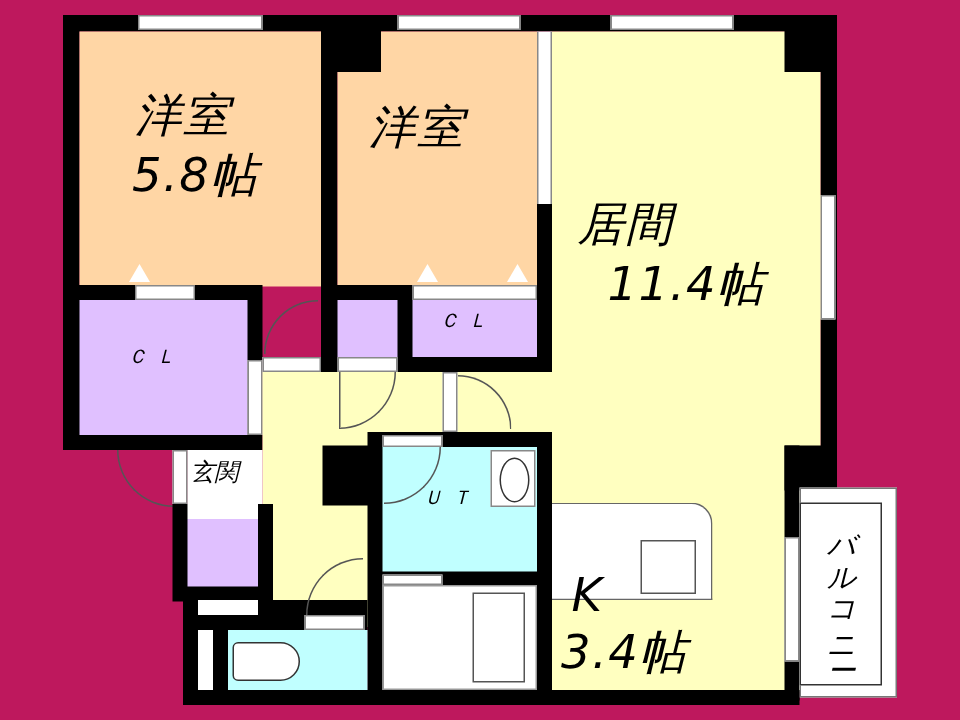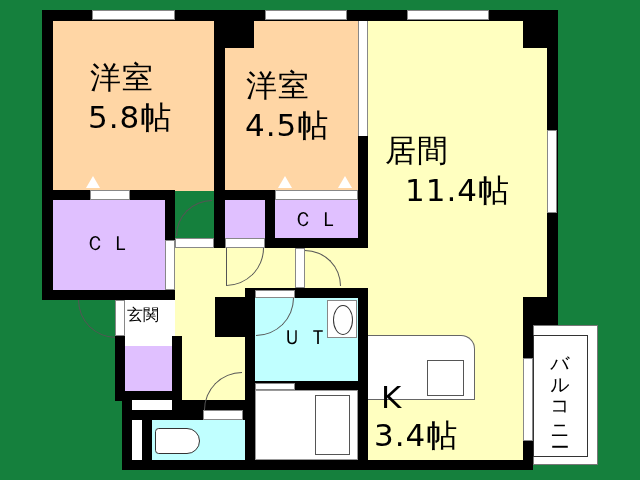--- a/index.html
+++ b/index.html
@@ -1,27 +1,27 @@
 <!DOCTYPE html>
 <html><head>
 <meta charset="utf-8">
 <style>
   html,body{margin:0;padding:0;background:#fff;}
-  #plan{position:relative;width:640px;height:480px;overflow:hidden;background:#15803d;font-family:"DejaVu Sans","Liberation Sans",sans-serif;}
+  #plan{position:relative;width:640px;height:480px;overflow:hidden;background:#be185d;font-family:"DejaVu Sans","Liberation Sans",sans-serif;font-style:italic;}
   .abs{position:absolute;box-sizing:border-box;}
   .wall{background:#000;}
   .win{background:#fff;border:1px solid #888;}
   .peach{background:#FFD6A5;}
   .yellow{background:#FFFFC0;}
   .purple{background:#E0C0FF;}
   .cyan{background:#C0FFFF;}
   .white{background:#fff;}
   .label{position:absolute;color:#000;line-height:1.1;white-space:pre;}
   .big{font-size:31px;letter-spacing:1px;}
-  .small{font-size:20px;letter-spacing:6px;}
+  .small{font-size:13px;letter-spacing:6px;}
   .vert{writing-mode:vertical-rl;font-size:19px;letter-spacing:2px;}
   .door{position:absolute;border:1px solid #555;box-sizing:border-box;}
   .tri{position:absolute;width:0;height:0;border-left:7px solid transparent;border-right:7px solid transparent;border-bottom:12px solid #fff;}
   .watermark{position:absolute;color:rgba(255,255,255,0.7);font-size:20px;letter-spacing:8px;}
 </style>
 </head>
 <body>
 
 <div id="plan">
 
@@ -37,21 +37,20 @@
   <div class="abs peach" style="left:53px;top:21px;width:161px;height:170px;"></div>
   <div class="label big" style="left:90px;top:60px;">洋室</div>
   <div class="label big" style="left:88px;top:100px;">5.8帖</div>
 
   <div class="abs wall" style="left:214px;top:10px;width:11px;height:230px;"></div>
   <div class="abs wall" style="left:214px;top:10px;width:40px;height:38px;"></div>
 
   <div class="abs peach" style="left:225px;top:48px;width:133px;height:143px;"></div>
   <div class="abs peach" style="left:254px;top:21px;width:104px;height:28px;"></div>
   <div class="label big" style="left:246px;top:68px;">洋室</div>
-  <div class="label big" style="left:245px;top:108px;">4.5帖</div>
 
   <div class="abs white" style="left:358px;top:21px;width:10px;height:116px;border-left:1px solid #888;border-right:1px solid #888;"></div>
   <div class="abs wall" style="left:358px;top:136px;width:10px;height:155px;"></div>
 
   <div class="abs yellow" style="left:368px;top:21px;width:179px;height:440px;"></div>
   <div class="abs wall" style="left:523px;top:10px;width:35px;height:38px;"></div>
   <div class="label big" style="left:385px;top:133px;">居間</div>
   <div class="label big" style="left:405px;top:173px;">11.4帖</div>
 
   <div class="abs wall" style="left:42px;top:190px;width:133px;height:110px;"></div>

